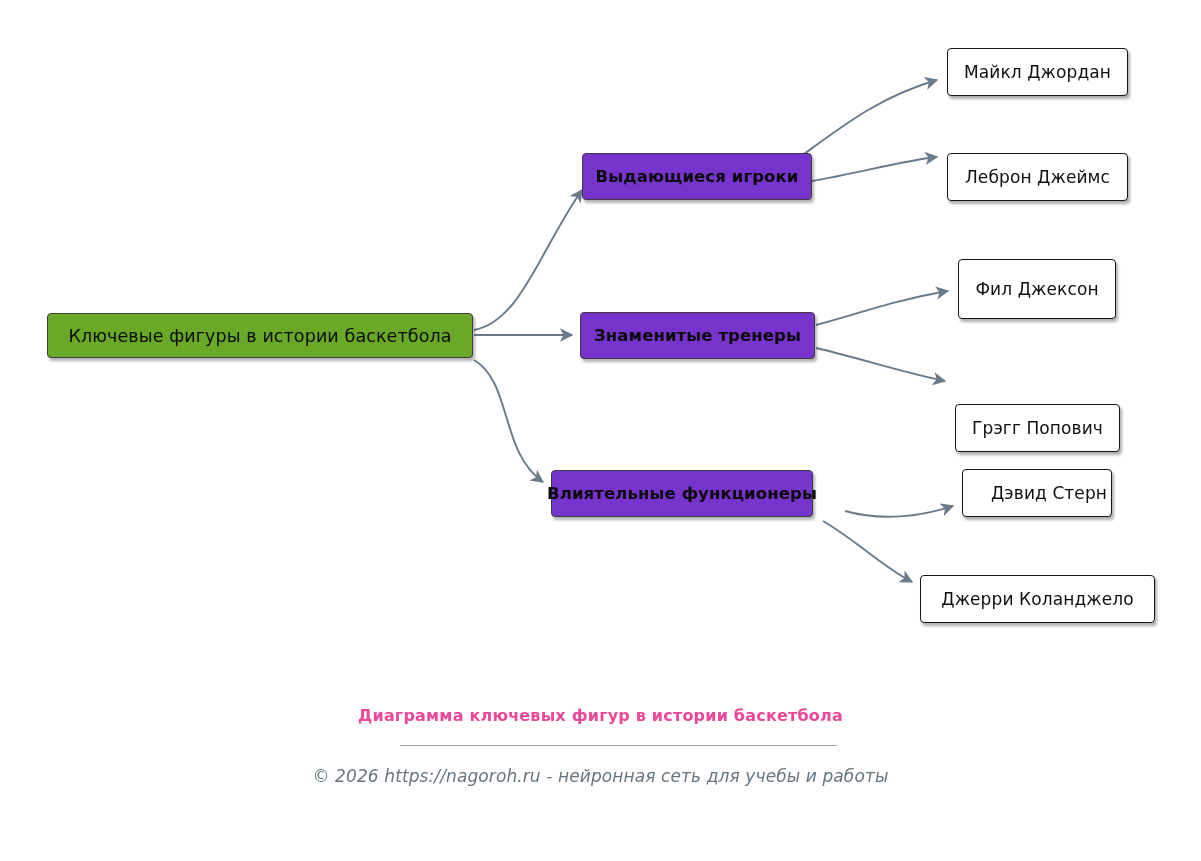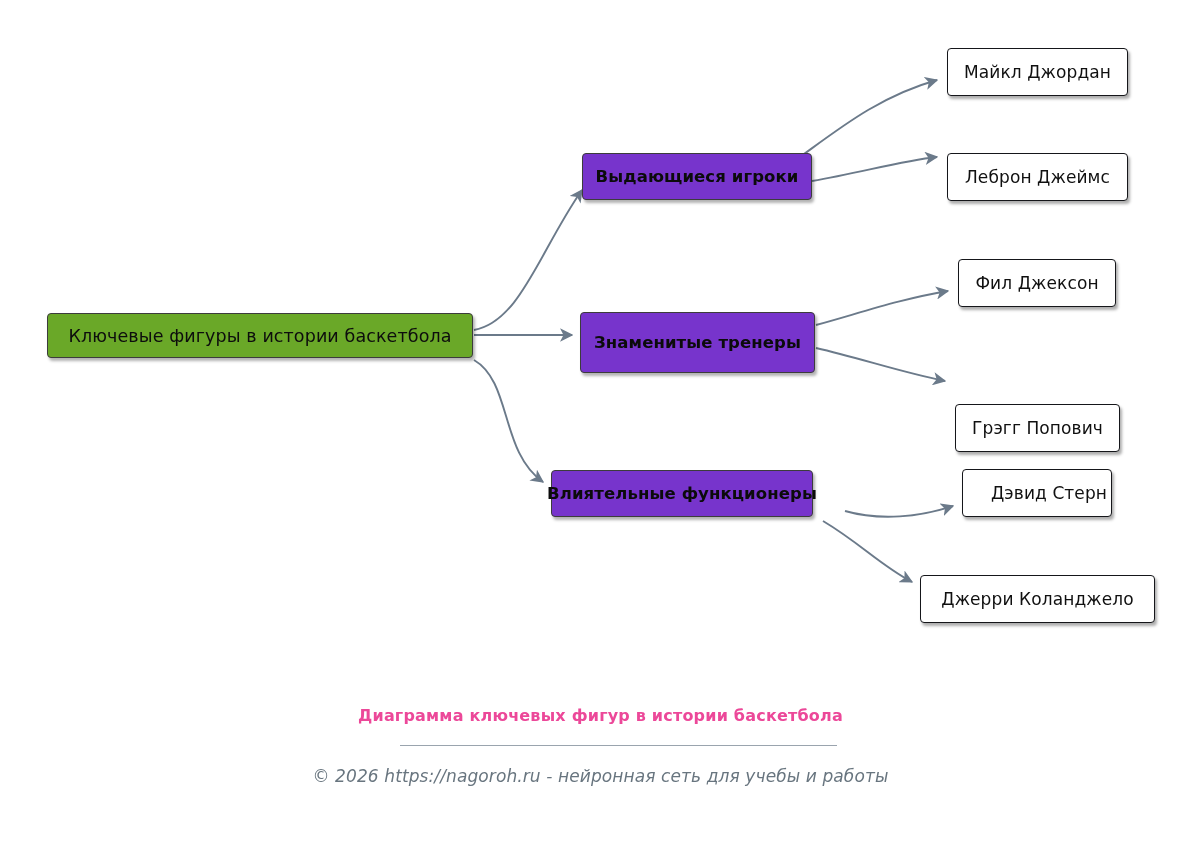--- a/index.html
+++ b/index.html
@@ -104,22 +104,22 @@
   <path d="M 845 511 C 880 521 920 517 953 506" fill="none" stroke="#6b7a8a" stroke-width="1.9" marker-end="url(#arrow)"></path>
   <path d="M 823 521 C 860 543 880 565 912 582" fill="none" stroke="#6b7a8a" stroke-width="1.9" marker-end="url(#arrow)"></path>
 </svg>
 
 <div class="node node-root" id="n-root" style="left: 47px; top: 313px; width: 426px; height: 45px; background: rgb(106, 168, 40);">Ключевые фигуры в истории баскетбола</div>
 
 <div class="node node-branch" id="n-b0" style="left: 582px; top: 153px; width: 230px; height: 47px; background: rgb(119, 52, 204);">Выдающиеся игроки</div>
 <div class="node node-leaf" id="n-b0-l0" style="left: 947px; top: 48px; width: 181px; height: 48px;">Майкл Джордан</div>
 <div class="node node-leaf" id="n-b0-l1" style="left: 947px; top: 153px; width: 181px; height: 48px;">Леброн Джеймс</div>
 
-<div class="node node-branch" id="n-b1" style="left: 580px; top: 312px; width: 235px; height: 61px; background: rgb(119, 52, 204);">Знаменитые тренеры</div>
-<div class="node node-leaf" id="n-b1-l0" style="left: 958px; top: 259px; width: 158px; height: 48px;">Фил Джексон</div>
+<div class="node node-branch" id="n-b1" style="left: 580px; top: 312px; width: 235px; height: 47px; background: rgb(119, 52, 204);">Знаменитые тренеры</div>
+<div class="node node-leaf" id="n-b1-l0" style="left: 958px; top: 259px; width: 158px; height: 60px;">Фил Джексон</div>
 <div class="node node-leaf" id="n-b1-l1" style="left: 955px; top: 364px; width: 165px; height: 48px; margin-top: 40px;">Грэгг Попович</div>
 
 <div class="node node-branch" id="n-b2" style="left: 551px; top: 470px; width: 262px; height: 47px; background: rgb(119, 52, 204);">Влиятельные функционеры</div>
 <div class="node node-leaf" id="n-b2-l0" style="left: 962px; top: 469px; width: 150px; height: 48px; padding-left: 24px;">Дэвид Стерн</div>
 <div class="node node-leaf" id="n-b2-l1" style="left: 920px; top: 575px; width: 235px; height: 48px;">Джерри Коланджело</div>
 
 <div class="footer" id="footer-title">Диаграмма ключевых фигур в истории баскетбола</div>
 <div id="footer-rule"></div>
 <div class="footer" id="footer-copy">© 2026 https://nagoroh.ru - нейронная сеть для учебы и работы</div>
 

